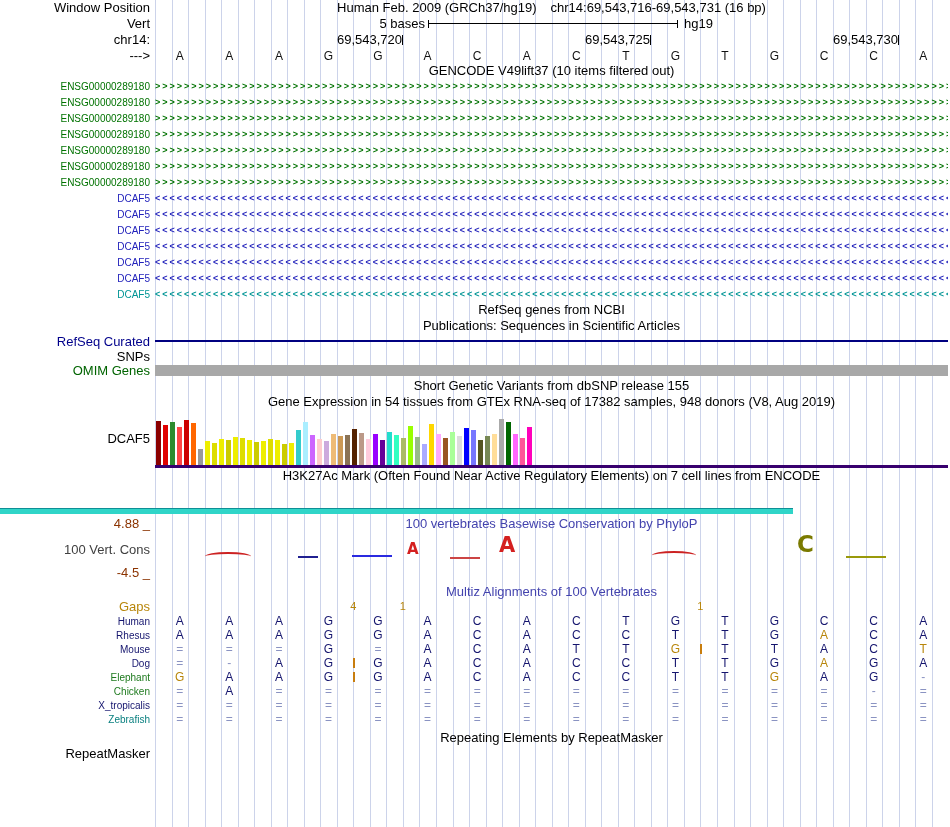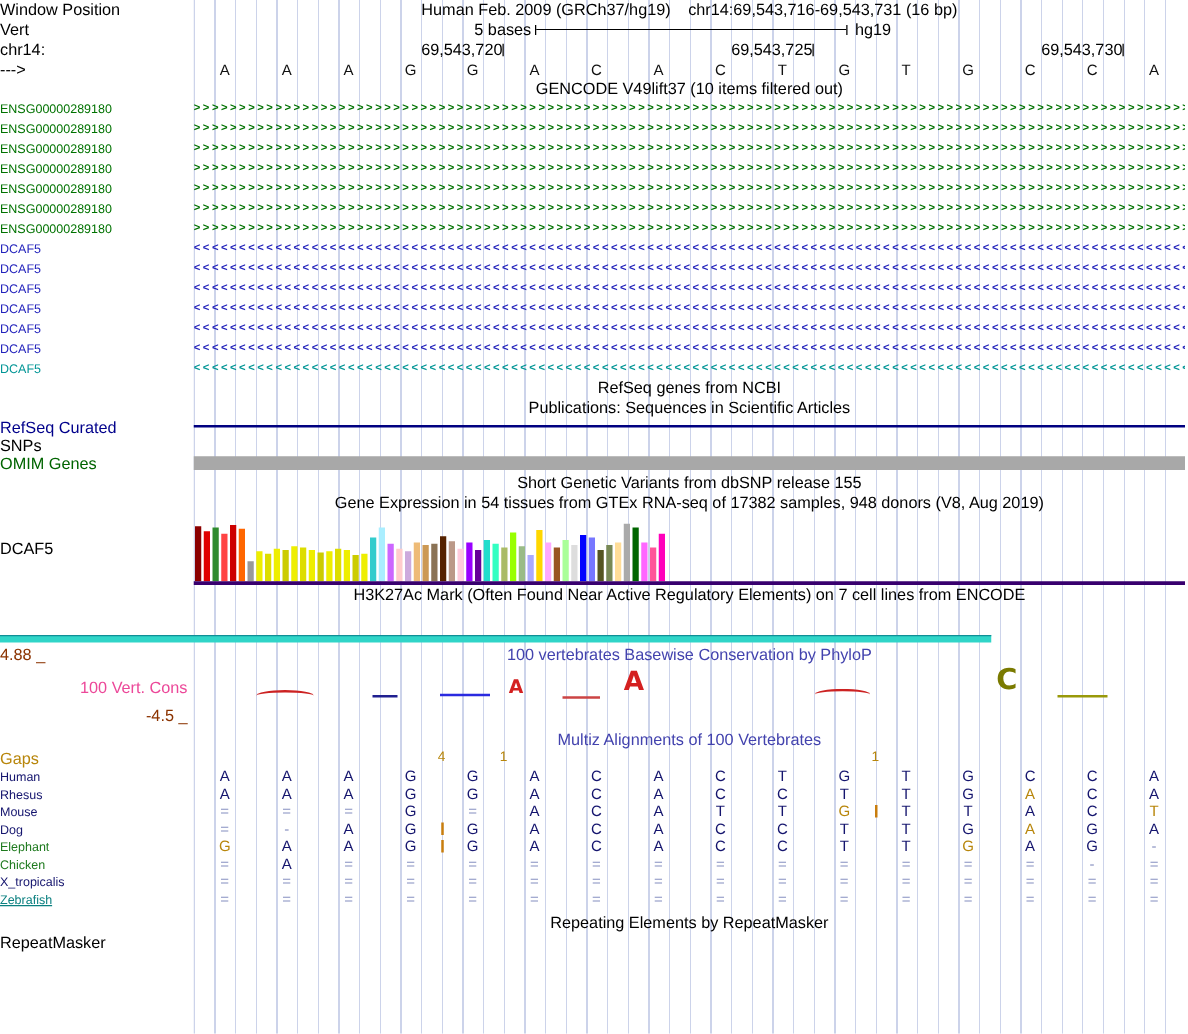--- a/index.html
+++ b/index.html
@@ -2,21 +2,21 @@
 <html><head>
 <meta charset="utf-8">
 <style>
   *{margin:0;padding:0;box-sizing:border-box}
   body{background:#fff}
   #app{position:relative;width:950px;height:827px;overflow:hidden;background:#fff;
        font-family:"Liberation Sans",sans-serif;font-size:13px;color:#000}
   #grid{position:absolute;top:0;left:155px;width:793px;height:100%;border-left:1px solid #ccd3ea;
        background:repeating-linear-gradient(to right,transparent 0px,transparent 15.5px,#ccd3ea 15.5px,#ccd3ea 16.53px)}
   .row{position:relative;display:flex;z-index:1}
-  .lbl{width:155px;flex:none;padding-right:5px;position:relative;white-space:nowrap}
+  .lbl{width:155px;flex:none;text-align:right;padding-right:5px;position:relative;white-space:nowrap}
   .trk{width:793px;flex:none;position:relative}
   .center{text-align:center}
   .h14{height:14px;line-height:14px}
   .h15{height:15px;line-height:15px}
   .h16{height:16px;line-height:16px}
   .h17{height:17px;line-height:17px}
   .h20{height:20px}
   .h32{height:32px}
   .h52{height:52px}
   .h58{height:58px}
@@ -51,21 +51,21 @@
   
   .refline{position:absolute;top:6px;left:0;right:0;height:2px;background:#000080}
   .omimbar{position:absolute;top:1px;left:0;right:0;height:11px;background:#a8a8a8}
   #gtex-bars{position:absolute;left:1px;bottom:3px;height:55px;display:flex;align-items:flex-end;gap:2px}
   .gtexbar{width:5px;flex:none}
   .gtex-base{position:absolute;left:0;right:0;bottom:0;height:3px;background:#38006e}
   .gtex .lbl{line-height:58px}
   .layered .lbl{line-height:16px}
   .k27bar{position:absolute;left:0;right:0;top:24px;height:6px;background:#30d5c8;border-top:1px solid #0f8f96}
   
-  .cons-name{position:absolute;right:5px;top:11px;color:#ec4899;line-height:13px}
+  .cons-name{position:absolute;right:5px;top:11px;color:#404040;line-height:13px}
   .cons-min{position:absolute;right:5px;top:34px;color:#8b3300;line-height:13px}
   #cons-canvas{position:relative;height:52px}
   .cg-letter{position:absolute;font-weight:bold;line-height:1;font-family:"DejaVu Sans",sans-serif}
   .cg-arc{position:absolute;height:9px;border-top:2px solid;border-radius:50%}
   .cg-dash{position:absolute;height:2px}
   
   .gapnum{position:absolute;top:0;font-size:11px;color:#b8860b;transform:translateX(-50%);line-height:15px}
   .ins{position:absolute;top:2px;width:2px;height:10px;background:#c87d0e}
   .rmtitle{display:flex;align-items:flex-end;justify-content:center;height:20px;padding-bottom:1px}
 </style>
@@ -522,21 +522,21 @@
             <span class="cell c-dim">=</span>
             <span class="cell c-dim">=</span>
             <span class="cell c-dim">=</span>
             <span class="cell c-dim">=</span>
             <span class="cell c-dim">=</span>
             <span class="cell c-dim">=</span>
           </div>
         </div>
       </div>
       <div class="row h14">
-        <div class="lbl"><span class="tlab" style="color: rgb(11, 128, 128); text-decoration: underline;">Zebrafish</span></div>
+        <div class="lbl"><span class="tlab" style="color: rgb(11, 128, 128);">Zebrafish</span></div>
         <div class="trk">
           <div class="cells">
             <span class="cell c-dim">=</span>
             <span class="cell c-dim">=</span>
             <span class="cell c-dim">=</span>
             <span class="cell c-dim">=</span>
             <span class="cell c-dim">=</span>
             <span class="cell c-dim">=</span>
             <span class="cell c-dim">=</span>
             <span class="cell c-dim">=</span>

